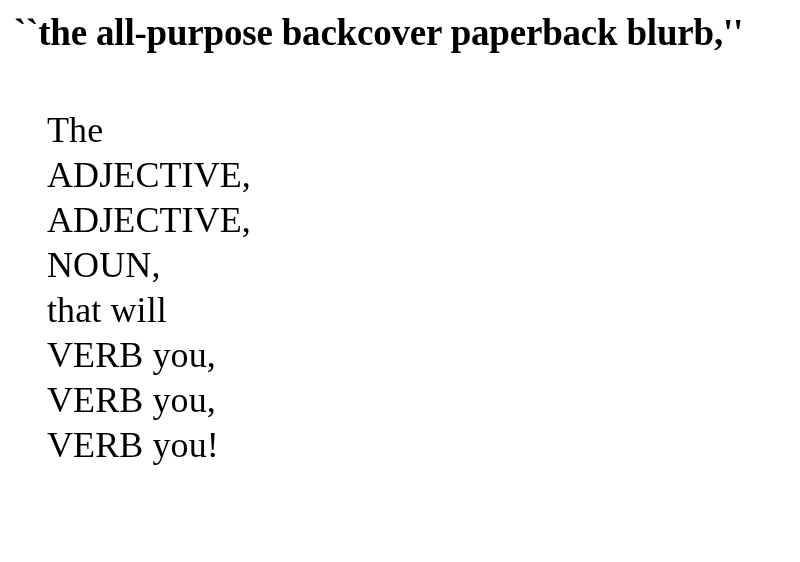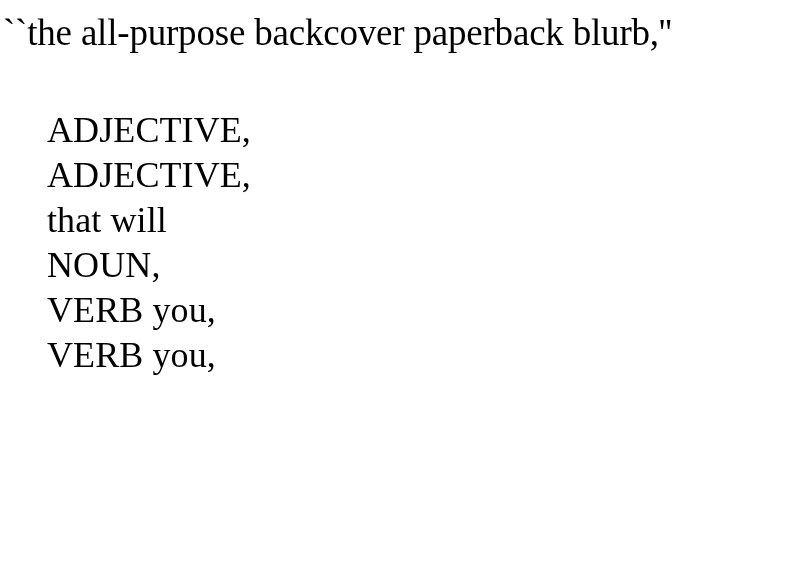--- a/index.html
+++ b/index.html
@@ -20,26 +20,26 @@
   .page {
     position: relative;
     width: 800px;
     height: 562px;
     background: #ffffff;
   }
 
   
   .headline {
     position: absolute;
-    left: 3px;
+    left: 14px;
     top: 10px;
     width: 782px;
     font-family: "Liberation Serif", "DejaVu Serif", serif;
     font-size: 37px;
-    font-weight: 400;
+    font-weight: 700;
     letter-spacing: -0.2px;
     white-space: nowrap;
     line-height: 1.25;
   }
 
   
   .blurb-block {
     position: absolute;
     left: 47px;
     top: 108px;
@@ -57,21 +57,23 @@
   }
 </style>
 </head>
 <body>
 
 <div class="page">
 
   <div class="headline">``the all-purpose backcover paperback blurb,''</div>
 
   <div class="blurb-block">
+    <div class="blurb-line">The</div>
     <div class="blurb-line">ADJECTIVE,</div>
     <div class="blurb-line">ADJECTIVE,</div>
+    <div class="blurb-line">NOUN,</div>
     <div class="blurb-line">that will</div>
-    <div class="blurb-line">NOUN,</div>
     <div class="blurb-line">VERB you,</div>
     <div class="blurb-line">VERB you,</div>
+    <div class="blurb-line">VERB you!</div>
   </div>
 
 </div>
 
 </body></html>

